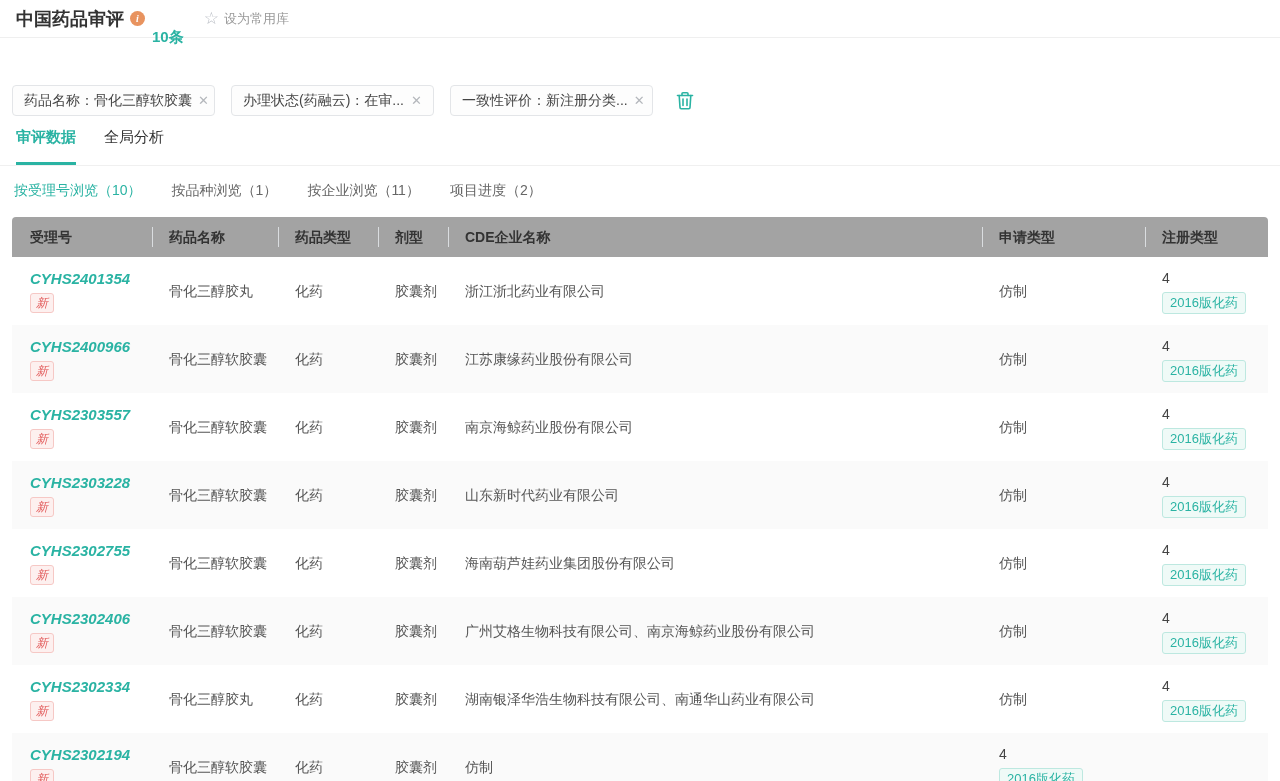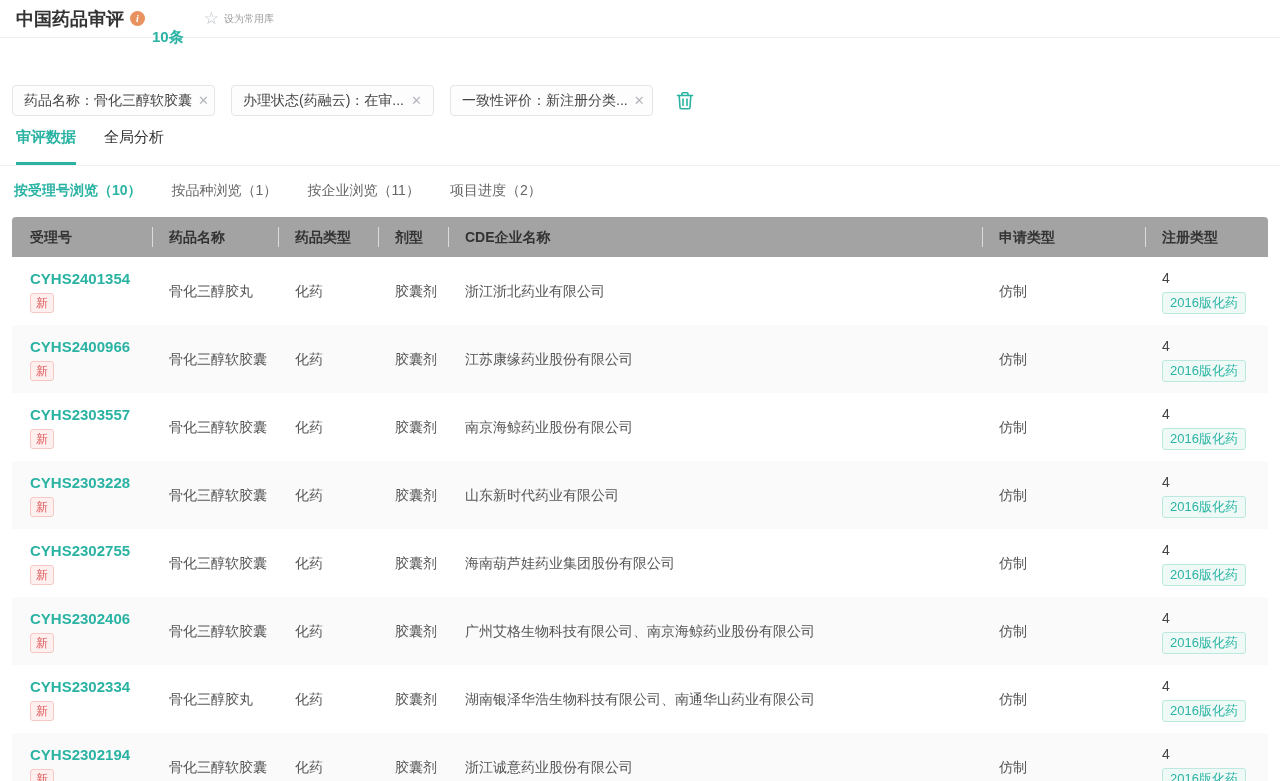--- a/index.html
+++ b/index.html
@@ -22,21 +22,21 @@
   .page-title{font-size:18px;font-weight:bold;color:#333;}
   .info-icon{
     width:15px;height:15px;border-radius:50%;background:var(--info-orange);
     color:#fff;font-size:10px;font-weight:bold;font-style:italic;
     display:inline-flex;align-items:center;justify-content:center;
     margin-left:6px;font-family:"Liberation Serif","DejaVu Serif",serif;
   }
   .result-count{color:var(--accent);font-weight:bold;font-size:15px;margin-left:7px;margin-top:38px;}
   .fav{display:flex;align-items:center;margin-left:20px;cursor:pointer;}
   .star-icon{font-size:17px;color:#b9bdc4;line-height:1;}
-  .fav-label{font-size:10px;color:#999;margin-left:5px;}
+  .fav-label{font-size:13px;color:#999;margin-left:5px;}
   
   .filterbar{
     margin-top:47px;padding:0 12px;display:flex;
   }
   .filter-tag{
     width:203px;height:31px;border:1px solid #e3e5e8;border-radius:4px;
     background:#fdfdfd;display:flex;align-items:center;justify-content:space-between;
     padding:0 11px;margin-right:16px;font-size:14px;color:#444;white-space:nowrap;
   }
   .tag-close{color:#b4b7bc;font-size:13px;cursor:pointer;padding-left:6px;}
@@ -50,41 +50,41 @@
   .tab{
     font-size:15px;color:#333;padding-bottom:13px;cursor:pointer;
     border-bottom:3px solid transparent;line-height:20px;
   }
   .tab.active{color:var(--accent);font-weight:bold;border-bottom-color:var(--accent);}
   
   .subtabs{
     margin-top:15px;padding:0 14px;display:flex;gap:30px;height:20px;align-items:center;
   }
   .subtab{font-size:14px;color:#666;cursor:pointer;white-space:nowrap;}
-  .subtab.active{color:var(--accent);font-weight:bold;}
+  .subtab.active{color:var(--accent);font-weight:normal;}
   
   .table{margin:16px 12px 0;width:1256px;}
   .thead,.trow{
     display:grid;
     grid-template-columns:140px 126px 100px 70px 534px 163px 123px;
   }
   .thead{
     height:40px;background:#a3a3a3;border-radius:4px 4px 0 0;
     align-items:center;font-weight:bold;font-size:14px;color:#333;
   }
   .th{padding-left:17px;position:relative;line-height:18px;}
   .th:first-child{padding-left:18px;}
   .th + .th::before{
     content:"";position:absolute;left:0;top:50%;transform:translateY(-50%);
     width:1px;height:20px;background:#dadde0;
   }
   .tbody .trow{height:68px;align-items:center;font-size:14px;color:#555;}
   .tbody .trow:nth-child(even){background:#fafafa;}
   .td{padding-left:17px;line-height:19px;}
-  .td:first-child{padding-left:18px;}
+  .td:first-child{padding-left:18px;font-style:italic;}
   .cell-acceptance{display:flex;flex-direction:column;align-items:flex-start;gap:5px;}
   .acceptance-link{color:var(--accent);font-weight:bold;font-size:15px;cursor:pointer;}
   .new-badge{
     font-size:12px;color:var(--badge-red);background:#fdf0ef;
     border:1px solid #f6c8c5;border-radius:3px;padding:1px 5px;line-height:16px;
   }
   .cell-registration{display:flex;flex-direction:column;align-items:flex-start;gap:4px;}
   .reg-value{color:#444;}
   .reg-badge{
     font-size:13px;color:var(--accent);background:#effaf7;
@@ -265,21 +265,20 @@
       </div>
 
       <div class="trow">
         <div class="td cell-acceptance">
           <span class="acceptance-link">CYHS2302194</span>
           <span class="new-badge">新</span>
         </div>
         <div class="td">骨化三醇软胶囊</div>
         <div class="td">化药</div>
         <div class="td">胶囊剂</div>
-        <div class="td">浙江诚意药业股份有限公司</div>
         <div class="td">仿制</div>
         <div class="td cell-registration">
           <span class="reg-value">4</span>
           <span class="reg-badge">2016版化药</span>
         </div>
       </div>
     </div>
 </div>
 
 </body></html>

